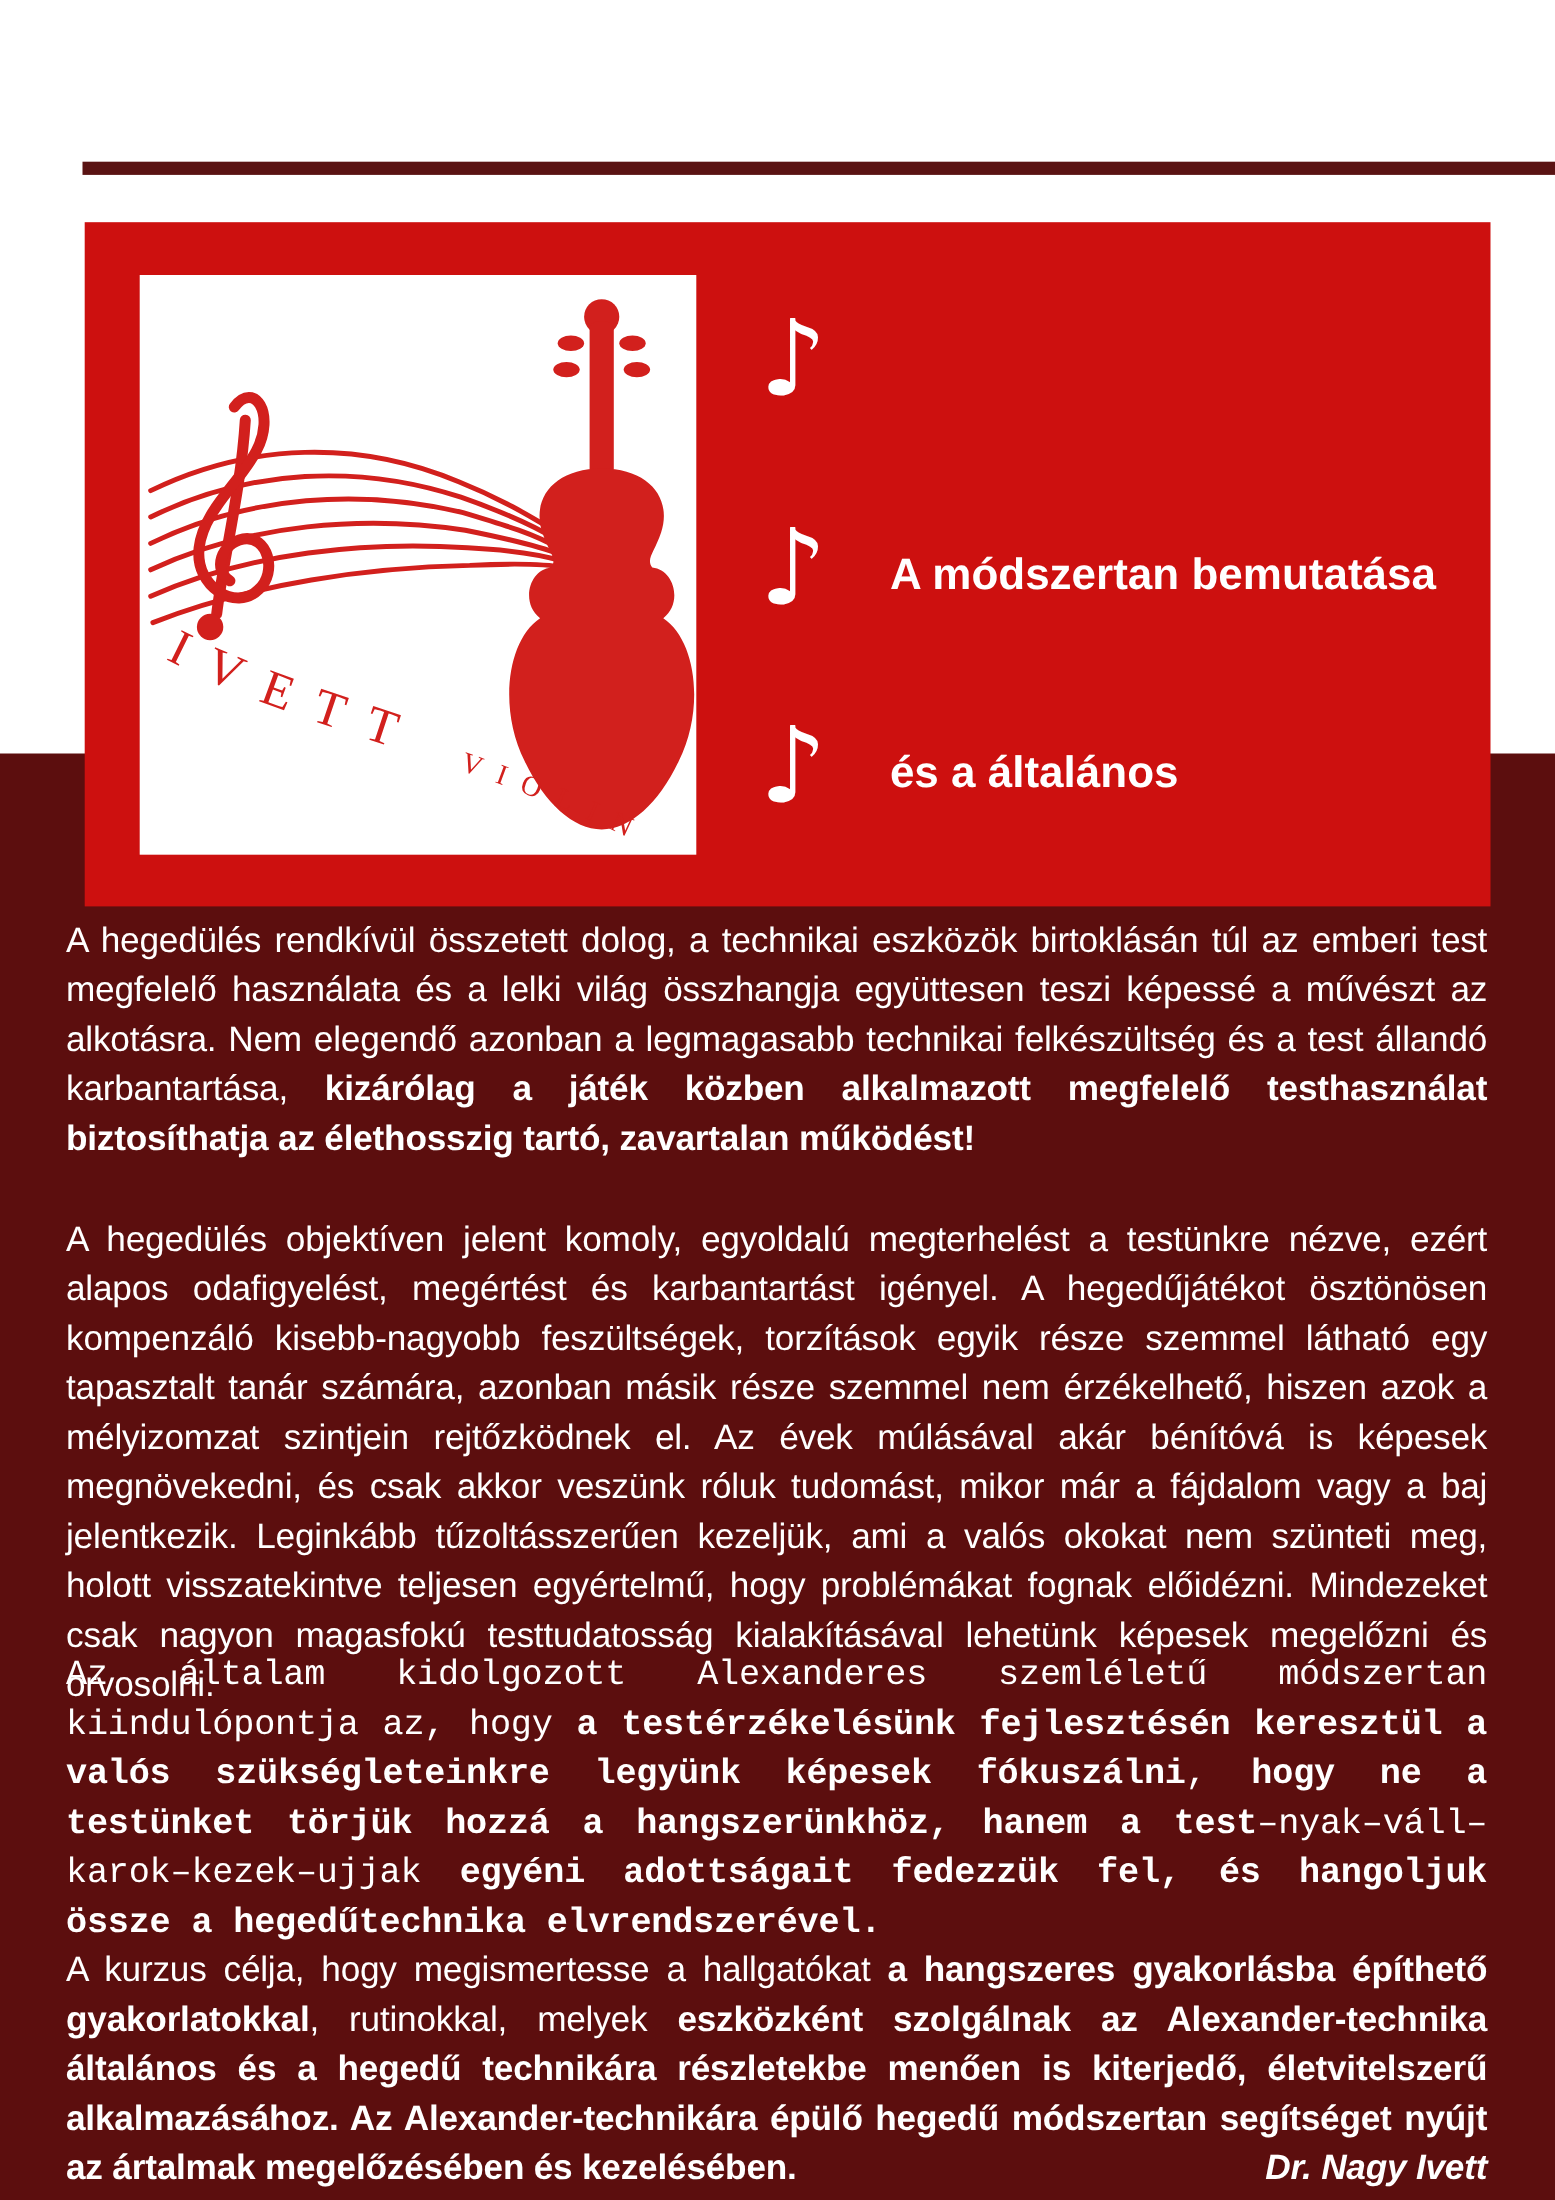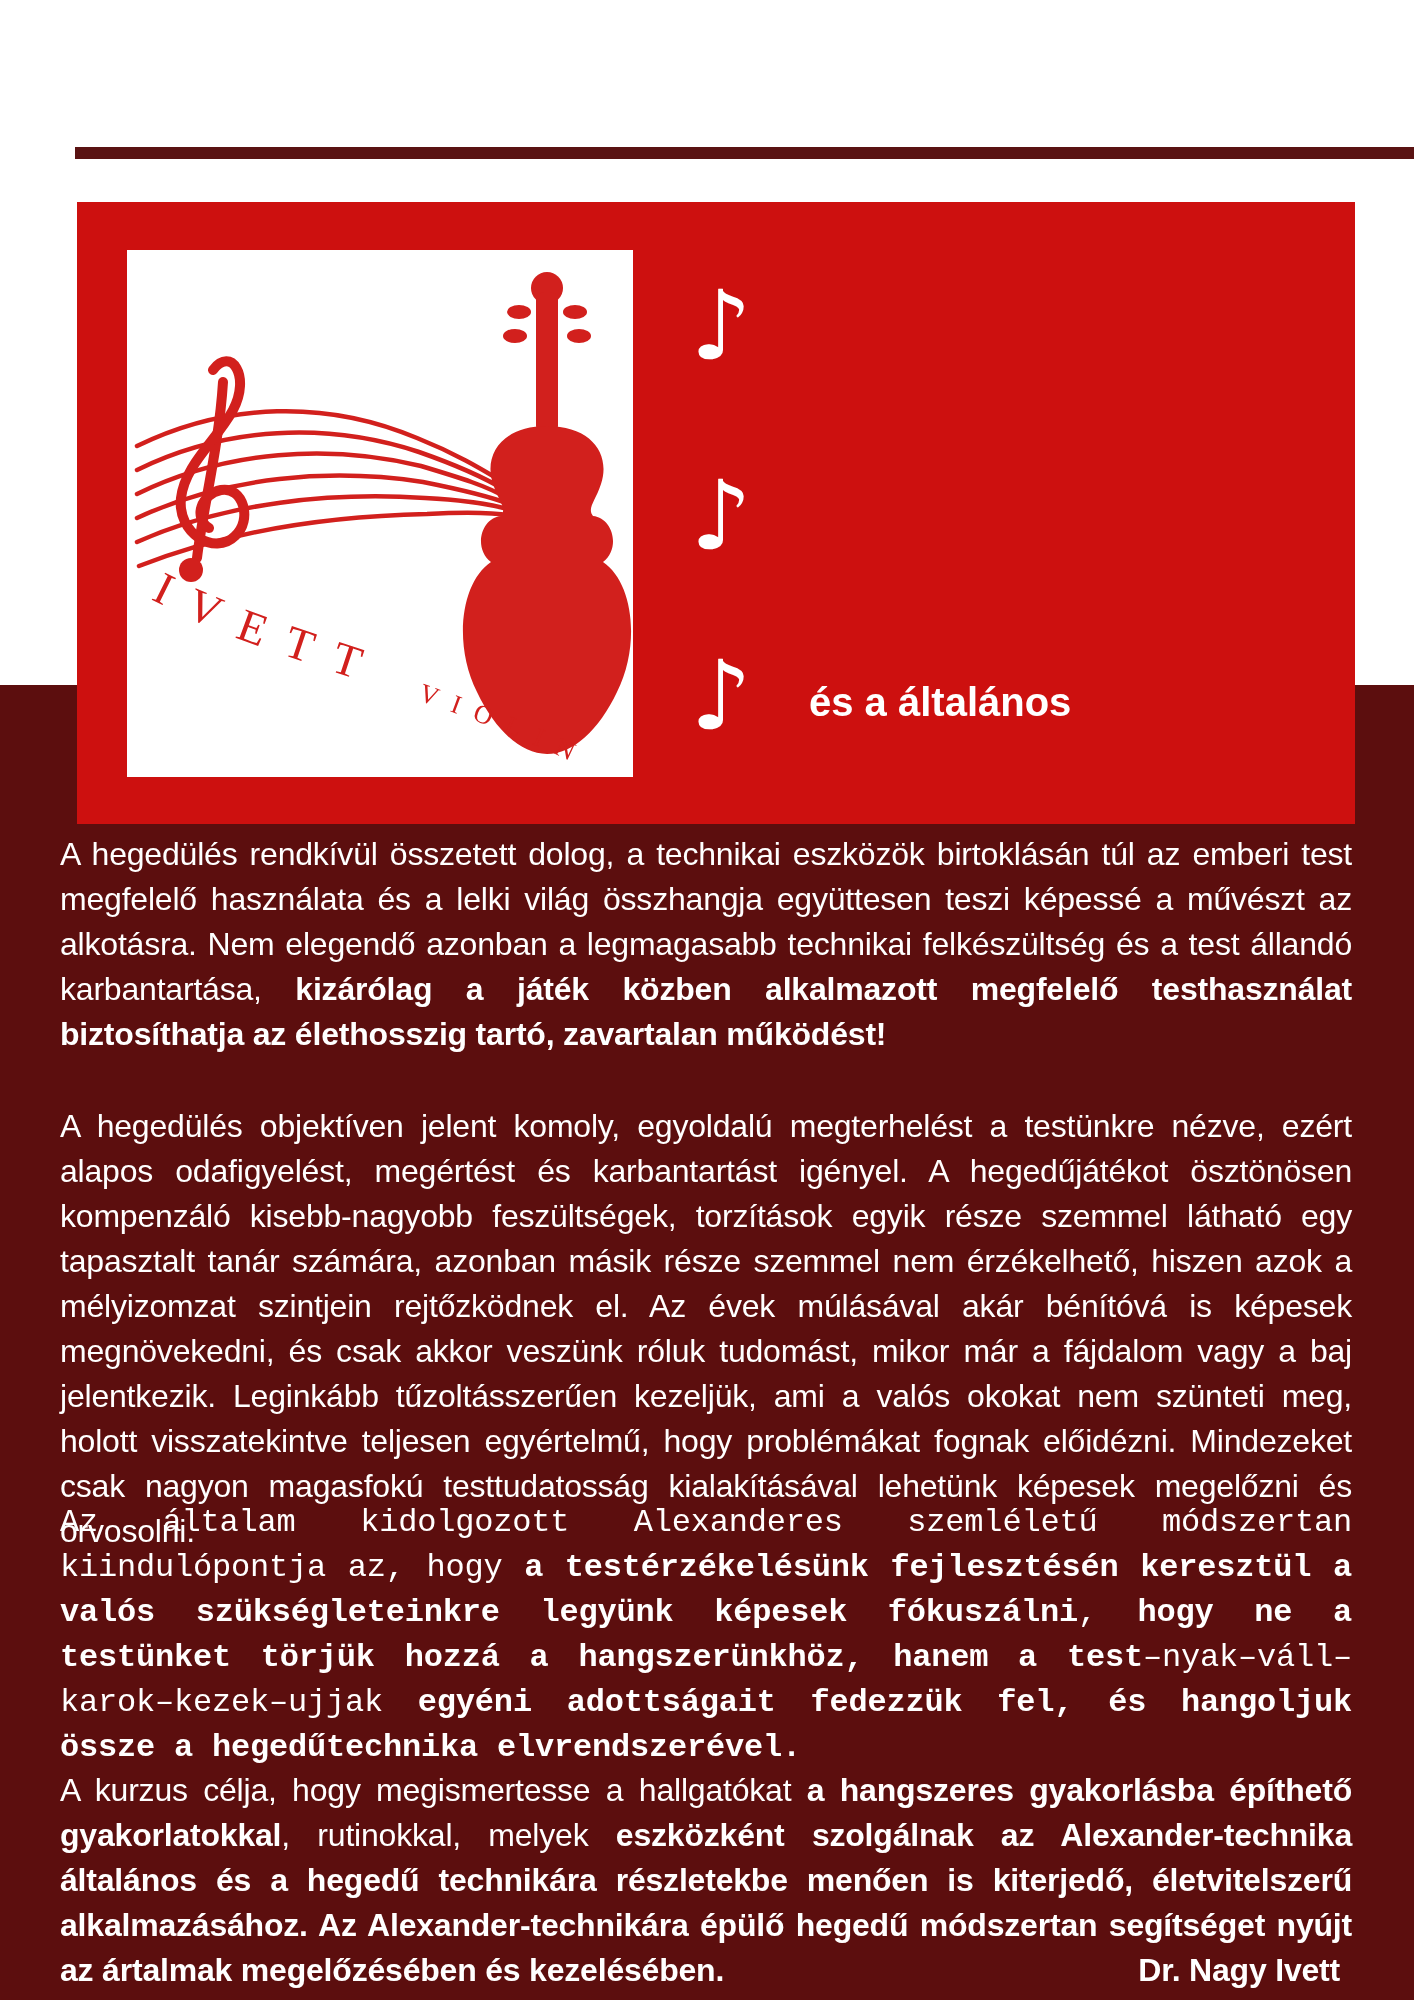--- a/index.html
+++ b/index.html
@@ -29,21 +29,21 @@
   .row-3{left:598px;top:452px;}
 
   
   .para{position:absolute;left:60px;width:1292px;color:#ffffff;
         font-size:32px;line-height:45px;text-align:justify;letter-spacing:-0.2px;}
   .para b{font-weight:bold;}
   .p1{top:832px;}
   .p2{top:1104px;}
   .p3{top:1500px;font-family:Liberation Mono, monospace;}
   .p4{top:1768px;}
-  .signature{position:absolute;right:12px;top:180px;font-weight:bold;white-space:nowrap;}
+  .signature{position:absolute;right:0;top:180px;font-weight:bold;white-space:nowrap;font-style:italic;}
 </style>
 </head>
 <body>
 
 <div class="page">
   <div class="bg-dark"></div>
 
   <div class="title-underline"></div>
 
   <div class="banner">
@@ -87,20 +87,21 @@
           </text>
         </g>
       </svg>
     </div>
 
     <div class="bullet-row row-1">
       <span class="note">♪</span>
     </div>
     <div class="bullet-row row-2">
       <span class="note">♪</span>
+      <span class="blabel">A módszertan bemutatása</span>
     </div>
     <div class="bullet-row row-3">
       <span class="note">♪</span>
       <span class="blabel">
         <span style="display:block">és a általános</span>
       </span>
     </div>
   </div>
 
   <div class="para p1"><span>A hegedülés rendkívül összetett dolog, a technikai eszközök birtoklásán túl az emberi test megfelelő használata és a lelki világ összhangja együttesen teszi képessé a művészt az alkotásra. Nem elegendő azonban a legmagasabb technikai felkészültség és a test állandó karbantartása, </span><b>kizárólag a játék közben alkalmazott megfelelő testhasználat biztosíthatja az élethosszig tartó, zavartalan működést!</b></div>

